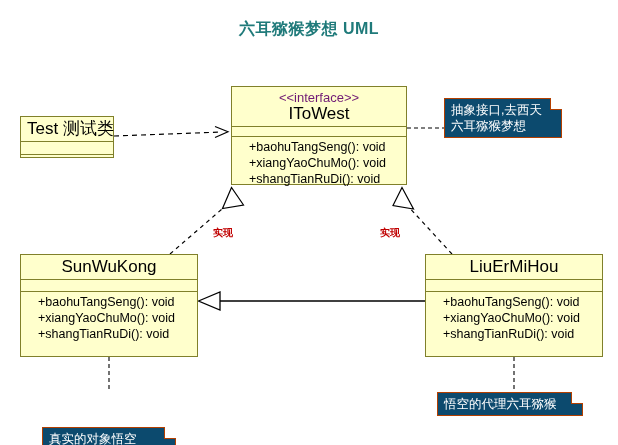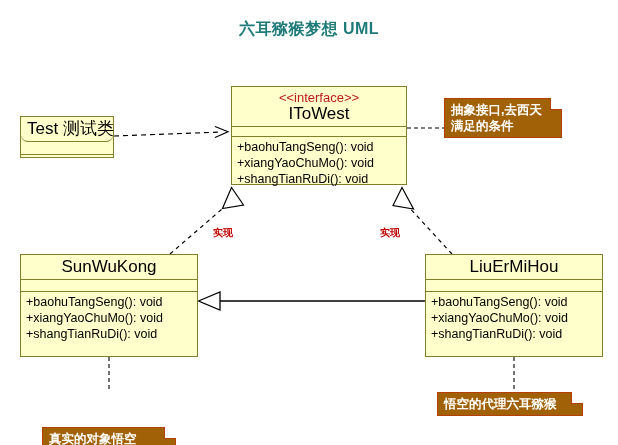--- a/index.html
+++ b/index.html
@@ -52,38 +52,39 @@
     border: 1px solid #80802a;
     box-sizing: border-box;
   }
   .uml-head {
     padding: 3px 6px 4px 6px;
     text-align: center;
     border-bottom: 1px solid #80802a;
   }
   .uml-stereotype {
     font-size: 13px;
-    color: #b91c1c;
+    color: #701a75;
     line-height: 15px;
     white-space: nowrap;
   }
   .uml-name {
     font-size: 17px;
     font-weight: normal;
     color: #000000;
     line-height: 17px;
     white-space: nowrap;
   }
   .uml-attrs {
     height: 9px;
     border-bottom: 1px solid #80802a;
   }
   .uml-attrs.tall { height: 11px; }
   .uml-ops {
     padding: 2px 0 3px 0;
+    margin-left: 12px;
   }
   .uml-op {
     font-size: 12.5px;
     color: #000000;
     line-height: 16px;
     padding-left: 5px;
     white-space: nowrap;
   }
   .empty-compartment {
     height: 12px;
@@ -92,34 +93,32 @@
   .empty-compartment.last { border-bottom: none; }
 
   
   #class-test   { left: 20px;  top: 116px; width: 94px;  height: 42px; }
   #class-itowest{ left: 231px; top: 86px;  width: 176px; height: 99px; }
   #class-swk    { left: 20px;  top: 254px; width: 178px; height: 103px; }
   #class-lemh   { left: 425px; top: 254px; width: 178px; height: 103px; }
 
   #class-test .uml-head {
     padding: 3px 6px 4px 6px;
-    border-radius: 7px;
   }
 
   
   .uml-note {
     position: absolute;
-    background: #a16207;
+    background: #0c4a6e;
     border: 1px solid #b33f00;
     box-sizing: border-box;
     color: #ffffff;
     font-size: 12.5px;
     line-height: 16px;
     padding: 3px 8px 3px 6px;
-    font-weight: bold;
   }
   .uml-note .fold {
     position: absolute;
     right: -1px;
     top: -1px;
     width: 11px;
     height: 11px;
     background: #ffffff;
     border-left: 1px solid #b33f00;
     border-bottom: 1px solid #b33f00;
@@ -233,21 +232,21 @@
     <div class="uml-ops">
       <div class="uml-op">+baohuTangSeng(): void</div>
       <div class="uml-op">+xiangYaoChuMo(): void</div>
       <div class="uml-op">+shangTianRuDi(): void</div>
     </div>
   </div>
 
   <div class="uml-note" id="note-interface">
     <span class="fold"></span>
     <div class="note-line">抽象接口,去西天</div>
-    <div class="note-line">满足的条件</div>
+    <div class="note-line">六耳猕猴梦想</div>
   </div>
 
   <div class="uml-note" id="note-swk">
     <span class="fold"></span>
     <div class="note-line">真实的对象悟空</div>
   </div>
 
   <div class="uml-note" id="note-lemh">
     <span class="fold"></span>
     <div class="note-line">悟空的代理六耳猕猴</div>

